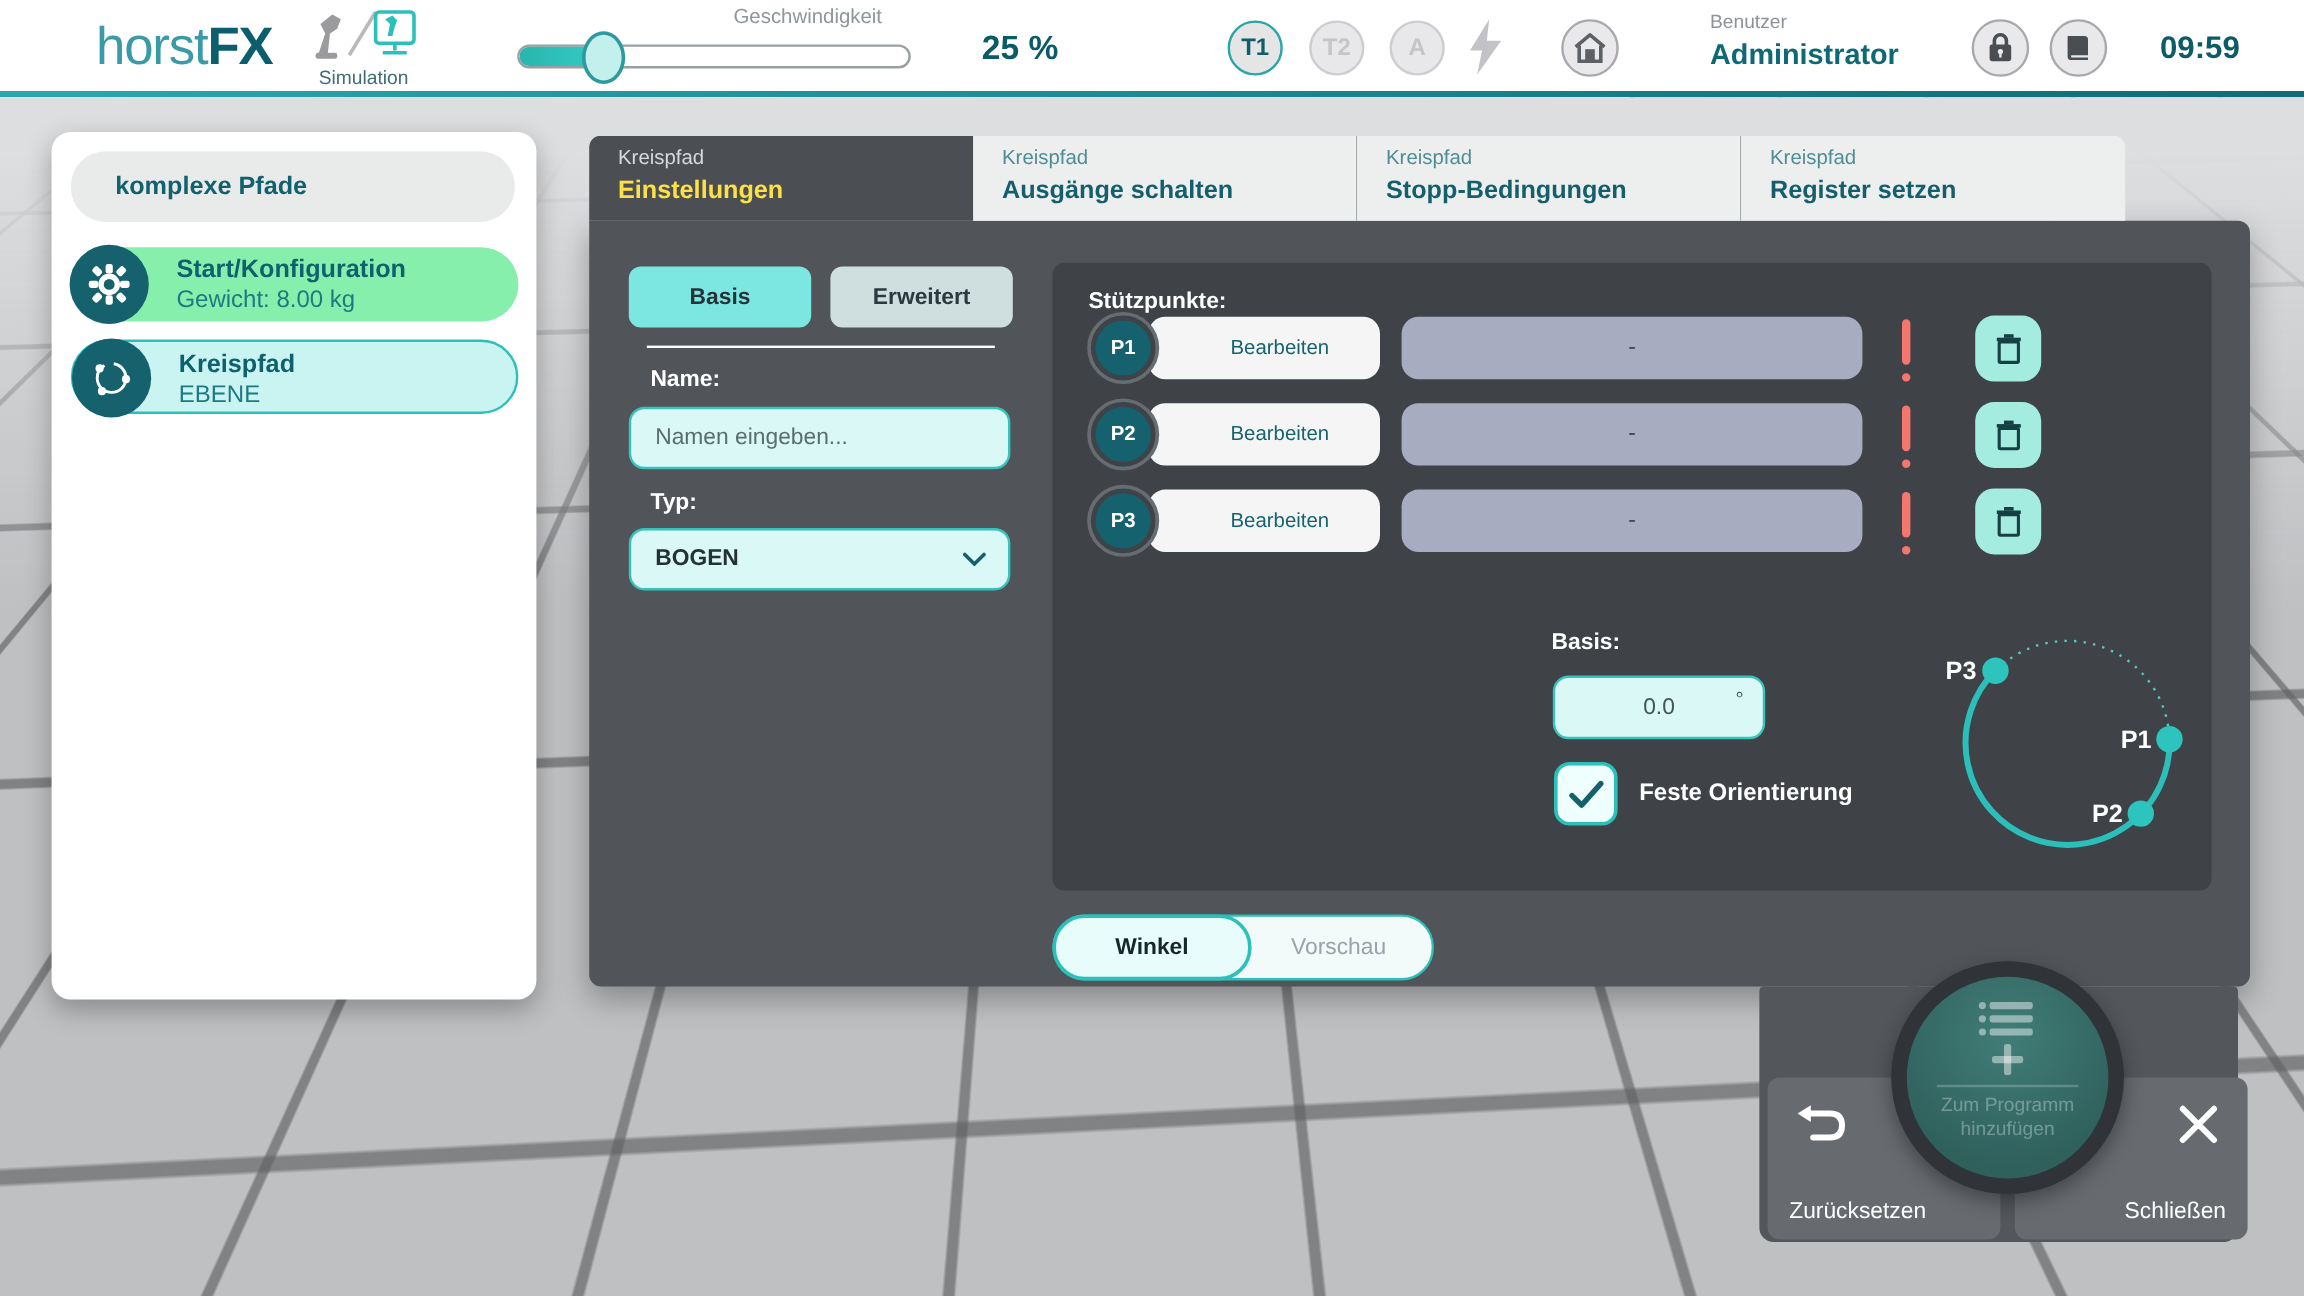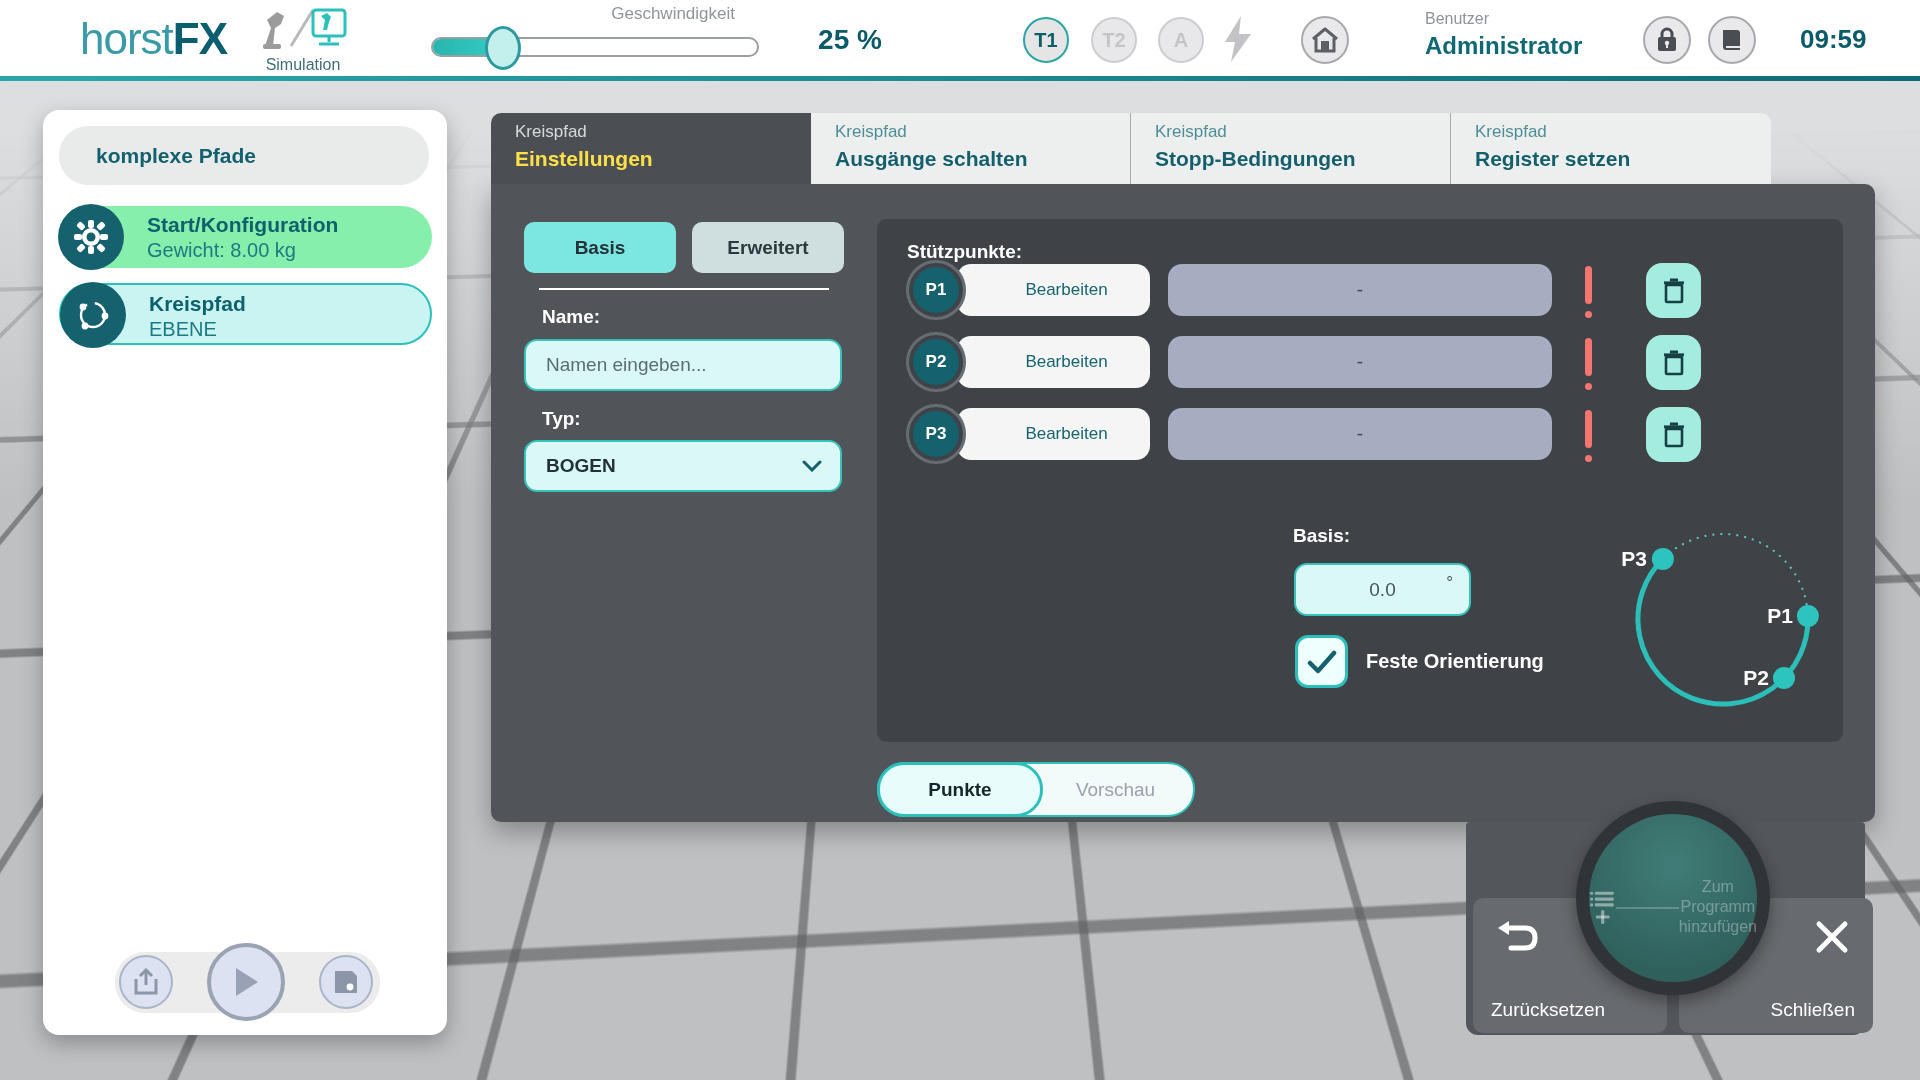--- a/index.html
+++ b/index.html
@@ -39,21 +39,21 @@
   .mode-off { background:#e8e8ea; border:2px solid #cccdd0; color:#c4c5c9; }
   .m-t1{left:1023px;} .m-t2{left:1091px;} .m-a{left:1158px;}
   .bolt { position:absolute; left:1221px; top:16px; }
   .circ-btn { position:absolute; top:16px; width:48px; height:48px; border-radius:50%; background:#e9e9eb; border:2px solid #a9a9ad; display:flex; align-items:center; justify-content:center; }
   .cb-home{left:1301px;} .cb-lock{left:1643px;} .cb-book{left:1708px;}
   .user-label { position:absolute; left:1425px; top:10px; font-size:16px; color:#8d9396; }
   .user-name { position:absolute; left:1425px; top:32px; font-size:24px; font-weight:bold; color:#0f6974; }
   .clock { position:absolute; left:1800px; top:24px; font-size:26px; font-weight:600; color:#0b5b68; }
 
   
-  .sidebar { position:absolute; left:43px; top:110px; width:404px; height:925px; background:#ffffff; border-radius:16px;
+  .sidebar { position:absolute; left:43px; top:110px; width:404px; height:723px; background:#ffffff; border-radius:16px;
     box-shadow:0 8px 22px rgba(0,0,0,.28); z-index:20; }
   .sb-title { position:absolute; left:16px; top:16px; width:370px; height:59px; background:#e9eaea; border-radius:29px;
     display:flex; align-items:center; padding-left:37px; font-size:21px; font-weight:600; color:#11616e; }
   .sb-item { position:absolute; left:16px; width:373px; height:62px; border-radius:31px; }
   .sb-item1 { top:96px; background:#86efac; }
   .sb-item2 { top:173px; background:#c9f4f2; border:2px solid #2cc0ba; }
   .sb-ic { position:absolute; left:-1px; top:-2px; width:66px; height:66px; border-radius:50%; background:#15616e;
     display:flex; align-items:center; justify-content:center; }
   .sb-item2 .sb-ic { top:-3px; }
   .sb-txt { position:absolute; left:88px; top:7px; }
@@ -139,21 +139,21 @@
   .br-btn .icn { position:absolute; top:22px; }
   .br-reset .icn { left:24px; }
   .br-close .icn { right:24px; }
   .br-label { position:absolute; bottom:12px; font-size:19px; }
   .br-reset .br-label { left:18px; }
   .br-close .br-label { right:18px; text-align:right; }
   .big-circle { position:absolute; left:1576px; top:801px; width:194px; height:194px; border-radius:50%;
     background:#303438; display:flex; align-items:center; justify-content:center; z-index:22; box-shadow:0 6px 16px rgba(0,0,0,.35); }
   .big-inner { width:168px; height:168px; border-radius:50%;
     background:radial-gradient(circle at 50% 30%, #417d78, #2f605c 75%);
-    display:flex; flex-direction:row; align-items:center; padding-top:18px; }
+    display:flex; flex-direction:column; align-items:center; padding-top:18px; }
   .big-inner .sep { width:118px; height:2px; background:rgba(255,255,255,.22); margin:8px 0 6px; }
   .big-text { width:130px; text-align:center; font-size:16px; line-height:20px; color:rgba(220,232,232,.38); }
 </style>
 </head>
 <body>
 
 <div class="app">
 
   <div class="scene">
     <div class="floor"></div>
@@ -401,21 +401,21 @@
         <circle cx="204.9" cy="117" r="11" fill="#2cc4bc"></circle>
         <circle cx="181" cy="179" r="11" fill="#2cc4bc"></circle>
         <text x="44" y="67" text-anchor="end" font-size="21" font-weight="bold" fill="#ffffff">P3</text>
         <text x="190" y="124" text-anchor="end" font-size="21" font-weight="bold" fill="#ffffff">P1</text>
         <text x="166" y="186" text-anchor="end" font-size="21" font-weight="bold" fill="#ffffff">P2</text>
       </svg>
     </div>
 
     <div class="vtoggle">
       <div class="vt-right">Vorschau</div>
-      <div class="vt-left">Punkte</div>
+      <div class="vt-left">Winkel</div>
     </div>
   </div>
 
   <div class="br-backdrop">
     <div class="br-btn br-reset">
       <svg class="icn" width="42" height="36" viewBox="0 0 42 36">
         <path d="M10 8 H28 Q38 8 38 18 Q38 28 28 28 H14" fill="none" stroke="#ffffff" stroke-width="5" stroke-linecap="round"></path>
         <polygon points="12,1 12,15 1,8" fill="#ffffff"></polygon>
       </svg>
       <div class="br-label">Zurücksetzen</div>

